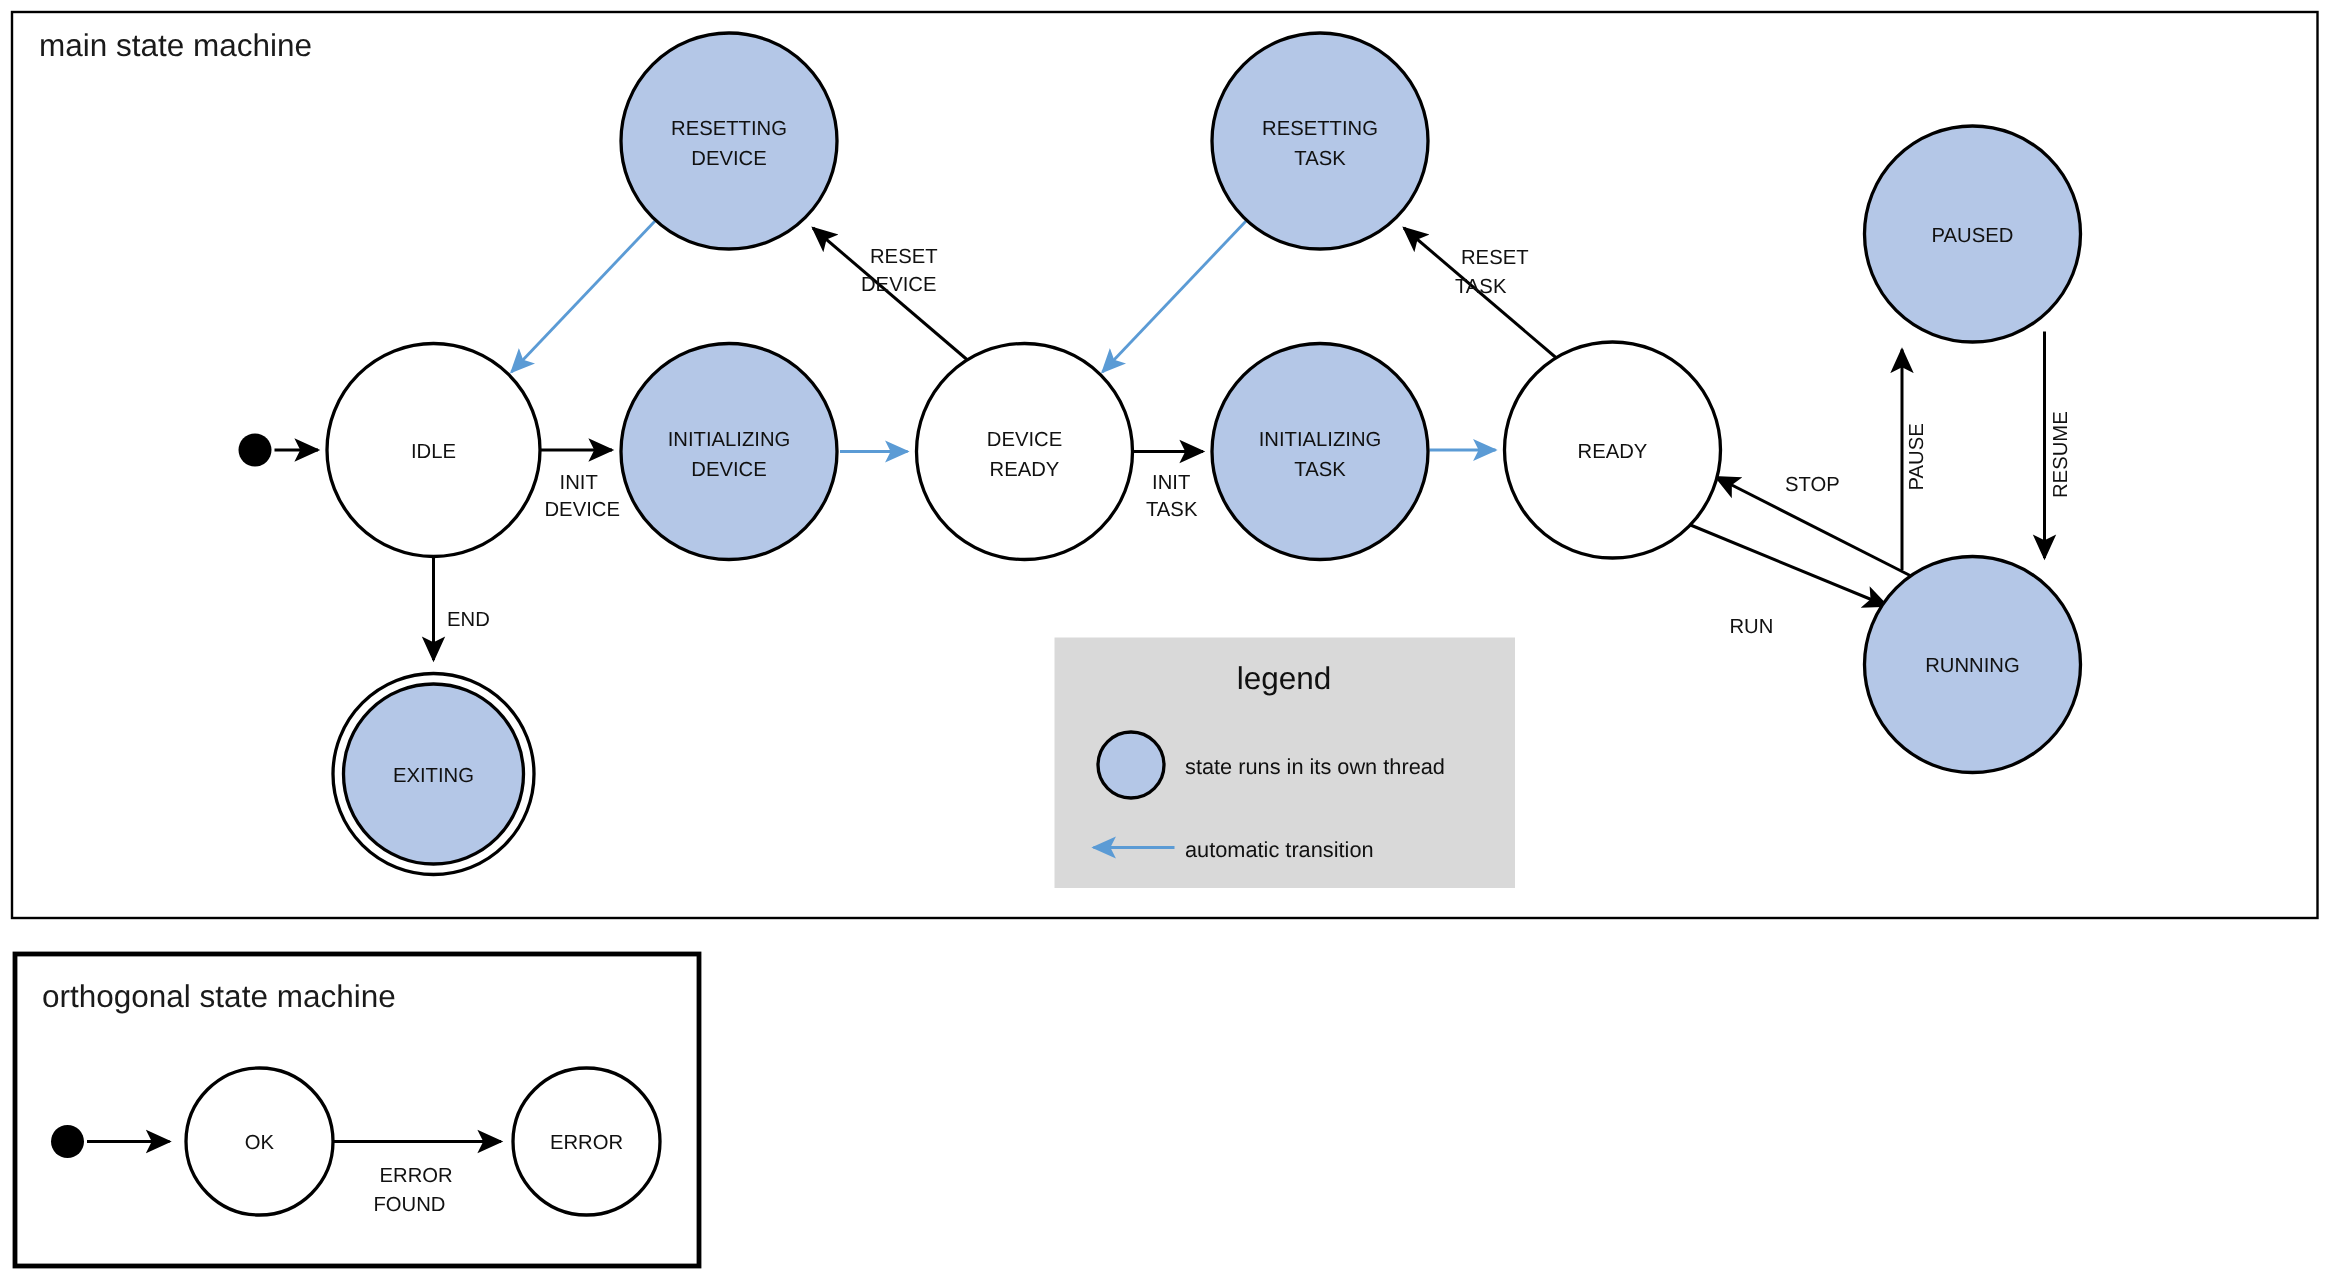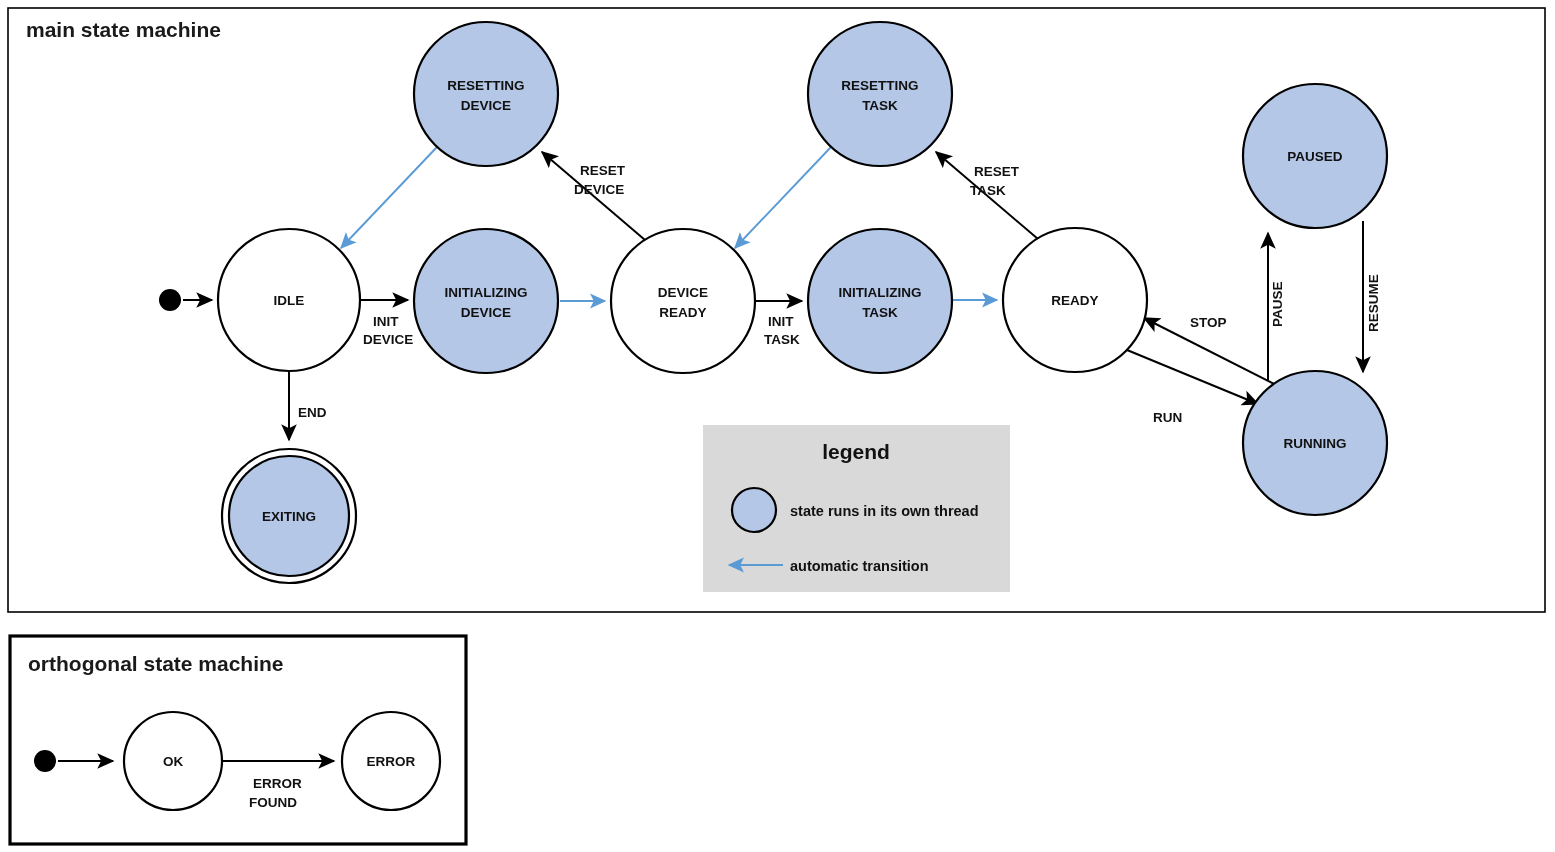--- a/index.html
+++ b/index.html
@@ -10,21 +10,20 @@
   body {
     width: 1555px;
     height: 852px;
     font-family: "Liberation Sans", sans-serif;
     overflow: hidden;
   }
   #diagram-root {
     position: relative;
     width: 1555px;
     height: 852px;
-    font-weight: bold;
   }
   svg.canvas {
     position: absolute;
     top: 0;
     left: 0;
     width: 1555px;
     height: 852px;
   }
   .frame-rect {
     fill: #ffffff;

